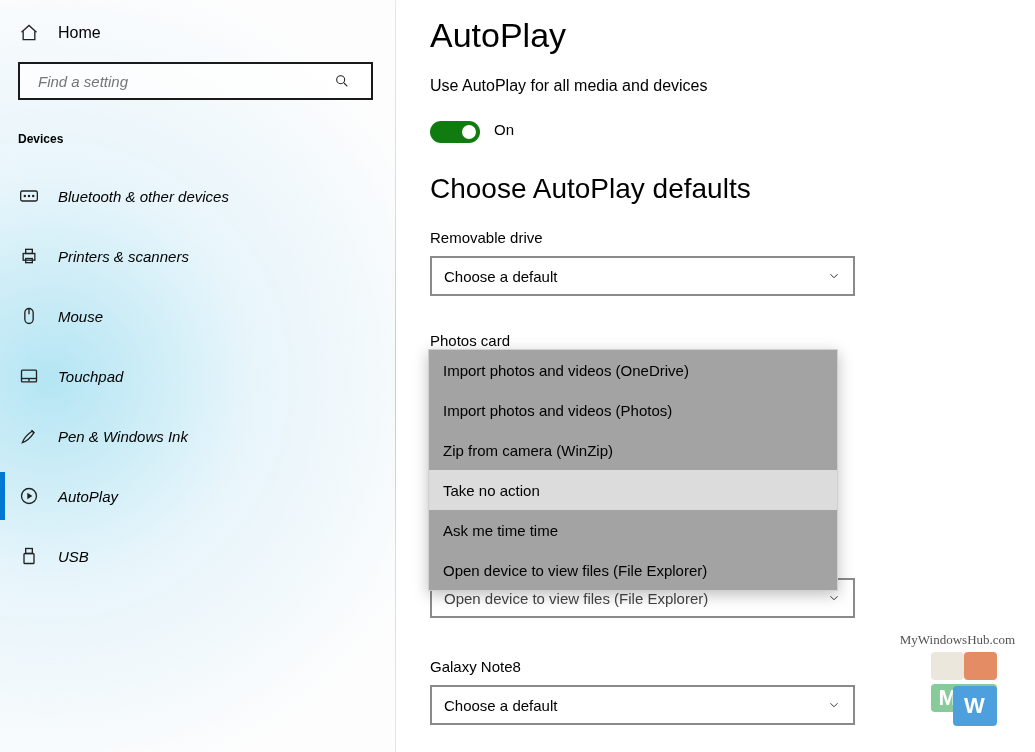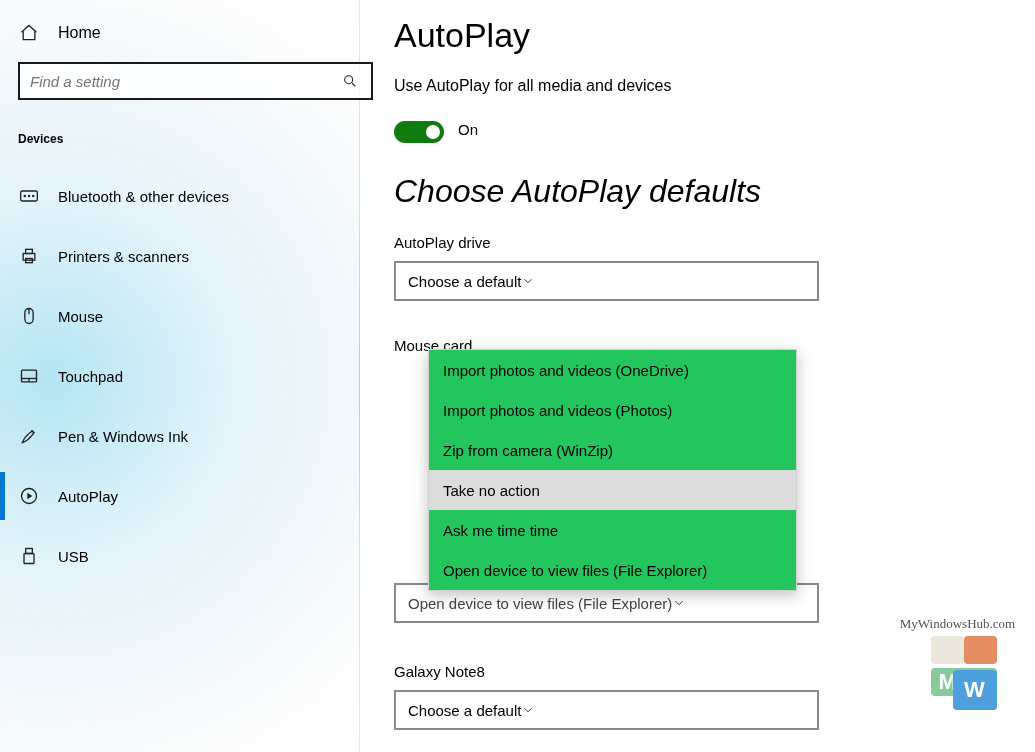--- a/index.html
+++ b/index.html
@@ -12,21 +12,21 @@
     overflow: hidden;
     background: #fff;
     position: relative;
   }
   .app {
     display: flex;
     height: 100%;
   }
   
   .sidebar {
-    width: 360px;
+    width: 396px;
     height: 100%;
     border-right: 1px solid rgba(0,0,0,0.08);
     position: relative;
     padding-top: 14px;
     background:
       radial-gradient(circle at 50px 380px, rgba(120,210,235,0.55), rgba(180,225,245,0.3) 200px, rgba(240,250,255,0) 420px),
       linear-gradient(#fdfdfd,#fdfdfd);
   }
   .home-row {
     display: flex;
@@ -37,39 +37,40 @@
   }
   .home-row .label { font-size: 16px; }
   .search-box {
     margin: 0 18px 10px 18px;
     width: 355px;
     height: 38px;
     border: 2px solid #1a1a1a;
     background: rgba(255,255,255,0.75);
     display: flex;
     align-items: center;
-    padding: 0 10px;
+    padding: 0 18px;
   }
   .search-box input {
     flex: 1;
     border: none;
     outline: none;
     background: transparent;
     font-size: 15px;
     color: #555;
     font-style: italic;
   }
   .section-title {
     font-weight: 600;
     font-size: 12px;
     padding: 22px 18px 10px 18px;
   }
   .nav {
     list-style: none;
     margin-top: 10px;
+    font-style: italic;
   }
   .nav li {
     display: flex;
     align-items: center;
     gap: 18px;
     height: 60px;
     padding: 0 18px;
     cursor: pointer;
     font-size: 15px;
     position: relative;
@@ -122,77 +123,76 @@
   .toggle .knob {
     position: absolute;
     right: 4px;
     top: 4px;
     width: 14px;
     height: 14px;
     border-radius: 50%;
     background: #fff;
   }
   h2 {
-    font-size: 32px;
+    font-size: 28px;
     font-weight: 400;
     margin-bottom: 24px;
-    font-style: italic;
   }
   .field-label {
     font-size: 15px;
     margin-bottom: 10px;
   }
   .dropdown {
     width: 425px;
     height: 40px;
     border: 2px solid #8a8a8a;
     background: #fff;
     display: flex;
     align-items: center;
-    justify-content: flex-start;
+    justify-content: space-between;
     padding: 0 12px;
     font-size: 15px;
     cursor: pointer;
   }
   .dropdown .chev { width: 14px; height: 14px; }
   .field-group { margin-bottom: 36px; }
   .field-group.partial { margin-bottom: 10px; overflow: hidden; height: 24px; }
   .dropdown.behind {
     width: 425px;
     height: 40px;
     border: 2px solid #8a8a8a;
     color: #444;
   }
   
   .popup {
     position: absolute;
     left: 428px;
     top: 349px;
-    width: 369px;
-    background: #22c55e;
+    width: 410px;
+    background: #a3a3a3;
     border: 1px solid #d0d0d0;
     box-shadow: 0 4px 14px rgba(0,0,0,0.25);
     z-index: 50;
   }
   .popup .item {
     height: 40px;
     display: flex;
     align-items: center;
     padding: 0 14px;
     font-size: 15px;
     cursor: pointer;
   }
   .popup .item.highlight {
     background: #dcdcdc;
   }
   
   .watermark {
     position: absolute;
     right: 10px;
-    bottom: 56px;
+    bottom: 40px;
     width: 135px;
     text-align: center;
     opacity: 0.85;
     z-index: 60;
   }
   .watermark .txt {
     font-size: 13px;
     color: #333;
     font-family: Georgia, serif;
     margin-bottom: 4px;
@@ -319,33 +319,33 @@
     <div class="toggle-row">
       <div class="toggle">
         <div class="knob"></div>
       </div>
       <span>On</span>
     </div>
 
     <h2>Choose AutoPlay defaults</h2>
 
     <div class="field-group">
-      <div class="field-label">AutoPlay drive</div>
+      <div class="field-label">Removable drive</div>
       <div class="dropdown">
         <span>Choose a default</span>
         <span class="chev">
           <svg class="icon-stroke" viewBox="0 0 24 24" width="14" height="14">
               <polyline points="6 9 12 15 18 9"></polyline>
             </svg>
         </span>
       </div>
     </div>
 
     <div class="field-group partial">
-      <div class="field-label">Mouse card</div>
+      <div class="field-label">Photos card</div>
     </div>
 
     <div style="height:252px; position:relative;">
       <div class="dropdown behind" style="position:absolute; bottom:0;">
         <span style="text-decoration:line-through; text-decoration-color:transparent;">Open device to view files (File Explorer)</span>
         <span class="chev">
           <svg class="icon-stroke" viewBox="0 0 24 24" width="14" height="14">
               <polyline points="6 9 12 15 18 9"></polyline>
             </svg>
         </span>

